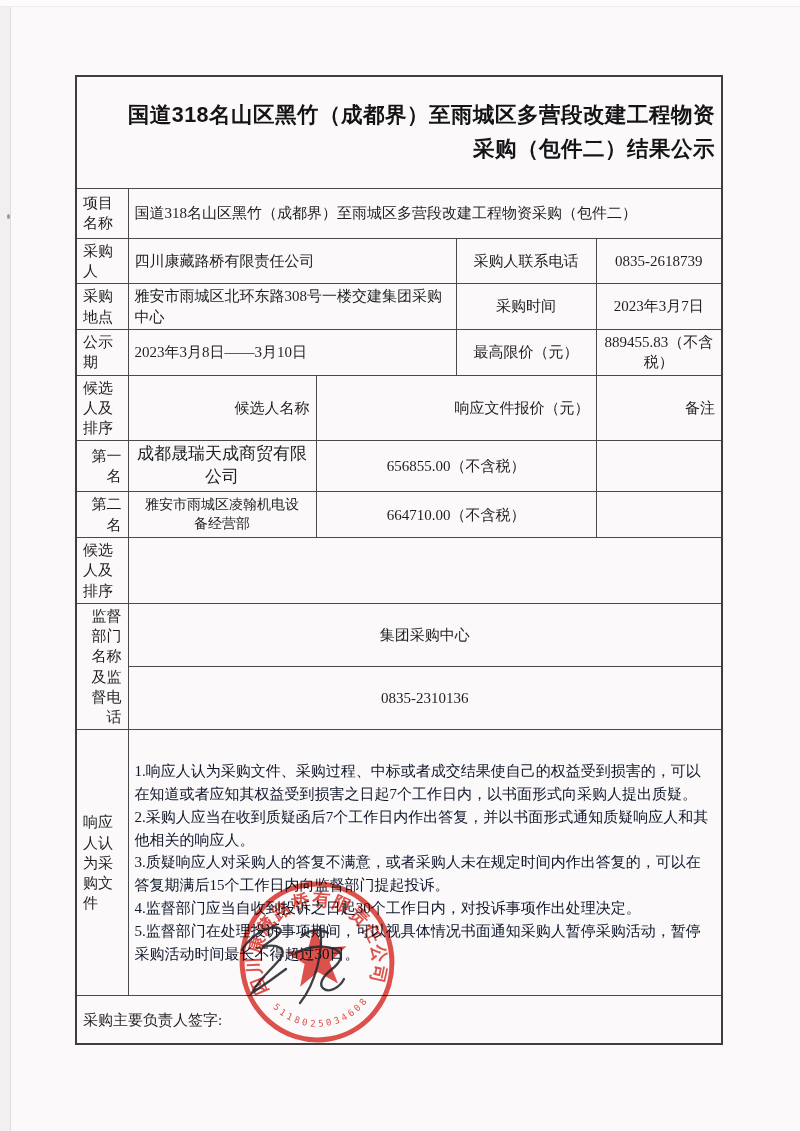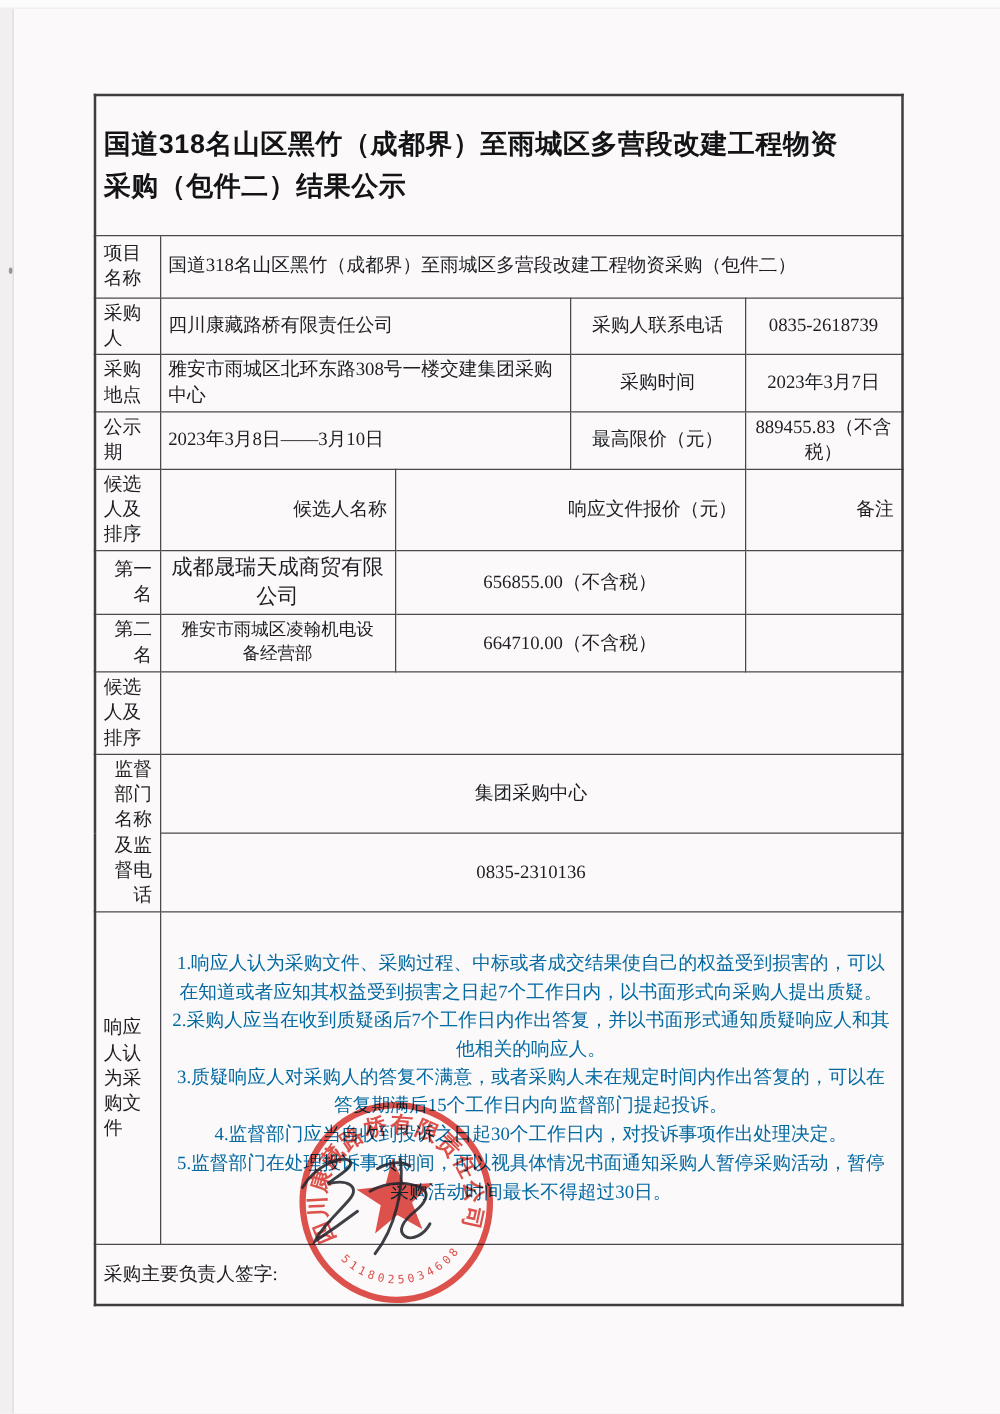--- a/index.html
+++ b/index.html
@@ -21,33 +21,33 @@
     position:absolute; left:75px; top:75px; width:648px;
     border-collapse:collapse; table-layout:fixed;
     border:2.5px solid #3e3e40;
   }
   table.doc td {
     border:1.5px solid #4a4a4c;
     font-family:"Liberation Serif","DejaVu Serif",serif;
     color:#1e1e22; font-size:15px; line-height:1.35;
     padding:2px 6px; vertical-align:middle; overflow:hidden;
   }
-  .title-cell { text-align:left; vertical-align:middle; }
+  .title-cell { text-align:right; vertical-align:middle; }
   .title-line {
     font-family:"Liberation Sans","DejaVu Sans",sans-serif;
     font-weight:bold; font-size:21.5px; line-height:34px;
     color:#141417; letter-spacing:0.5px;
   }
   .lbl { font-size:14.5px; padding:2px 4px; text-align:left; line-height:1.3; }
   .lbl-center { text-align:right; }
   .val-left { text-align:left; padding-left:8px; }
   .val-center { text-align:center; }
   .hdr { text-align:right; }
   .complaint-cell { vertical-align:middle; padding:8px 10px 8px 8px; }
-  .complaint-item { font-size:15px; line-height:1.52; text-align:center; color:#0369a1; }
+  .complaint-item { font-size:15px; line-height:1.52; text-align:left; color:#0f172a; }
   .sign-cell { font-size:15.5px; padding-left:5px; }
   .seal {
     position:absolute; left:231px; top:876px; width:172px; height:172px;
     mix-blend-mode:multiply; opacity:0.9;
     transform:rotate(-5deg);
   }
   .seal svg { display:block; width:100%; height:100%; }
   .signature {
     position:absolute; left:222px; top:903px; width:165px; height:112px;
     pointer-events:none;

